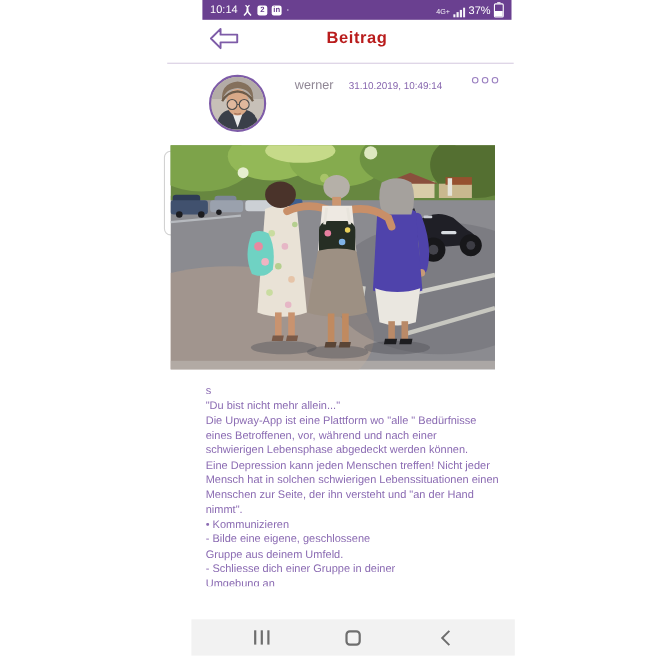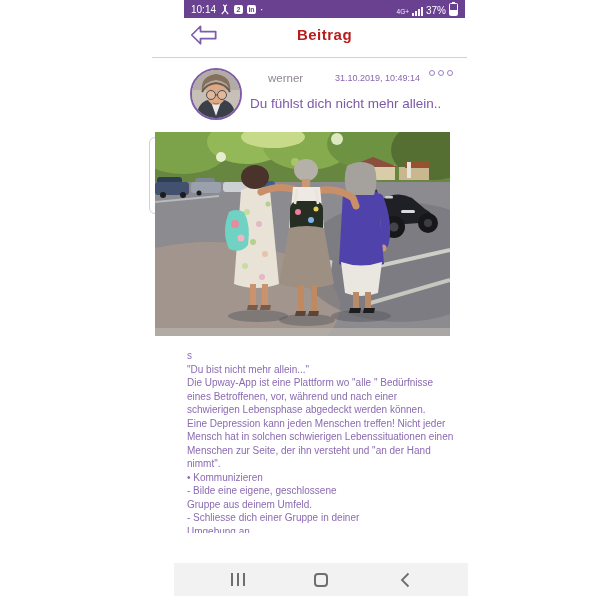--- a/index.html
+++ b/index.html
@@ -23,21 +23,21 @@
   
   .app-title{left:184px;top:26px;width:281px;text-align:center;font-size:15px;
              font-weight:bold;color:#b91c1c;letter-spacing:.5px;}
   .back-btn{left:190px;top:24px;width:28px;height:22px;cursor:pointer;}
   .header-divider{left:152px;top:57px;width:315px;height:1px;background:#d7cde2;}
 
   
   .avatar{left:190px;top:68px;width:52px;height:52px;border-radius:50%;
           border:2px solid #7e5ca8;overflow:hidden;box-sizing:border-box;background:#c4bdb6;}
   .author{left:252px;top:72px;font-size:11.5px;color:#8f8694;margin-left:16px;}
-  .timestamp{left:335px;top:73px;font-size:9px;color:#8766ae;}
+  .timestamp{left:317px;top:73px;font-size:9px;color:#8766ae;}
   .dots-menu{left:429px;top:70px;display:flex;gap:3px;cursor:pointer;}
   .dots-menu i{width:4px;height:4px;border:1px solid #9a7fc0;border-radius:50%;display:block;}
   .post-title{left:250px;top:96px;font-size:13.5px;color:#7d58a8;}
 
   
   .photo-frame{left:149px;top:137px;width:16px;height:77px;border:1.5px solid #d2d2d2;
                border-radius:6px;box-sizing:border-box;}
   .post-photo{left:155px;top:132px;width:295px;height:204px;display:block;}
 
   
@@ -114,21 +114,20 @@
       <path d="M21 33 Q24 34.5 27 33" stroke="#a9755a" stroke-width="1.2" fill="none"></path>
     </svg>
   </div>
   <div class="abs author">werner</div>
   <div class="abs timestamp">31.10.2019, 10:49:14</div>
   <div class="abs dots-menu">
       <i></i>
       <i></i>
       <i></i>
     </div>
-  <div class="abs post-title">Du fühlst dich nicht mehr allein..</div>
 
   <div class="abs photo-frame"></div>
   <svg class="abs post-photo" viewBox="0 0 295 204" preserveAspectRatio="none">
 
     <rect x="0" y="46" width="295" height="158" fill="#8b8b90"></rect>
     <ellipse cx="55" cy="175" rx="130" ry="65" fill="#c4a68c" opacity="0.38"></ellipse>
     <ellipse cx="245" cy="130" rx="100" ry="60" fill="#6d6d74" opacity="0.5"></ellipse>
     <rect x="0" y="196" width="295" height="8" fill="#b9b4ae" opacity="0.7"></rect>
 
     <rect x="0" y="0" width="295" height="50" fill="#678740"></rect>

